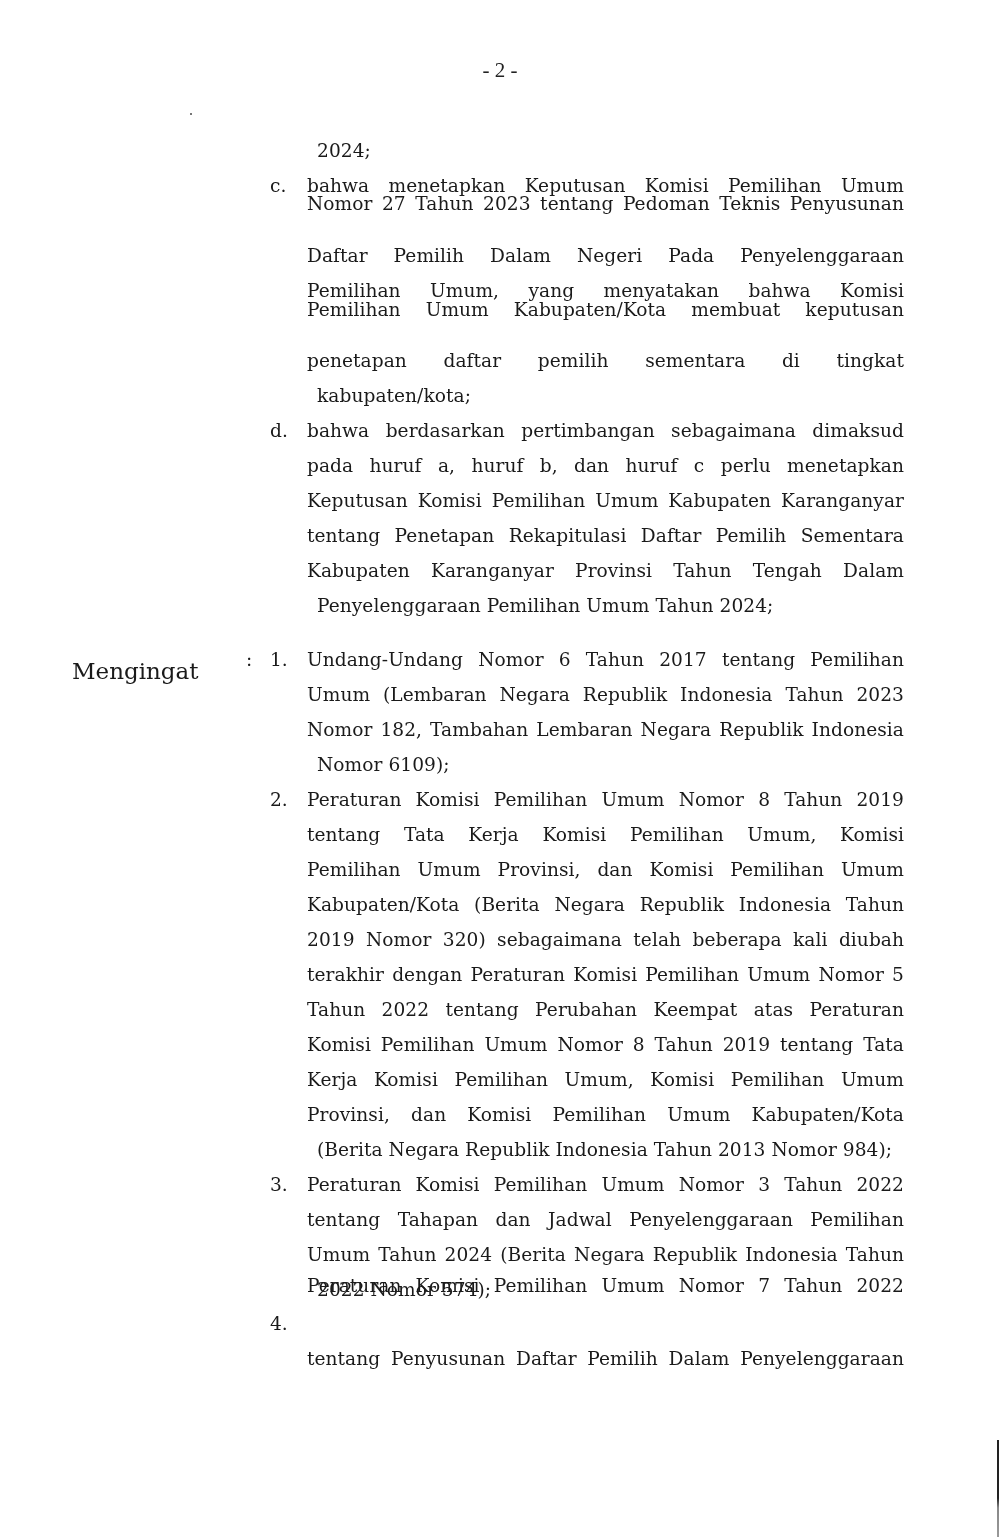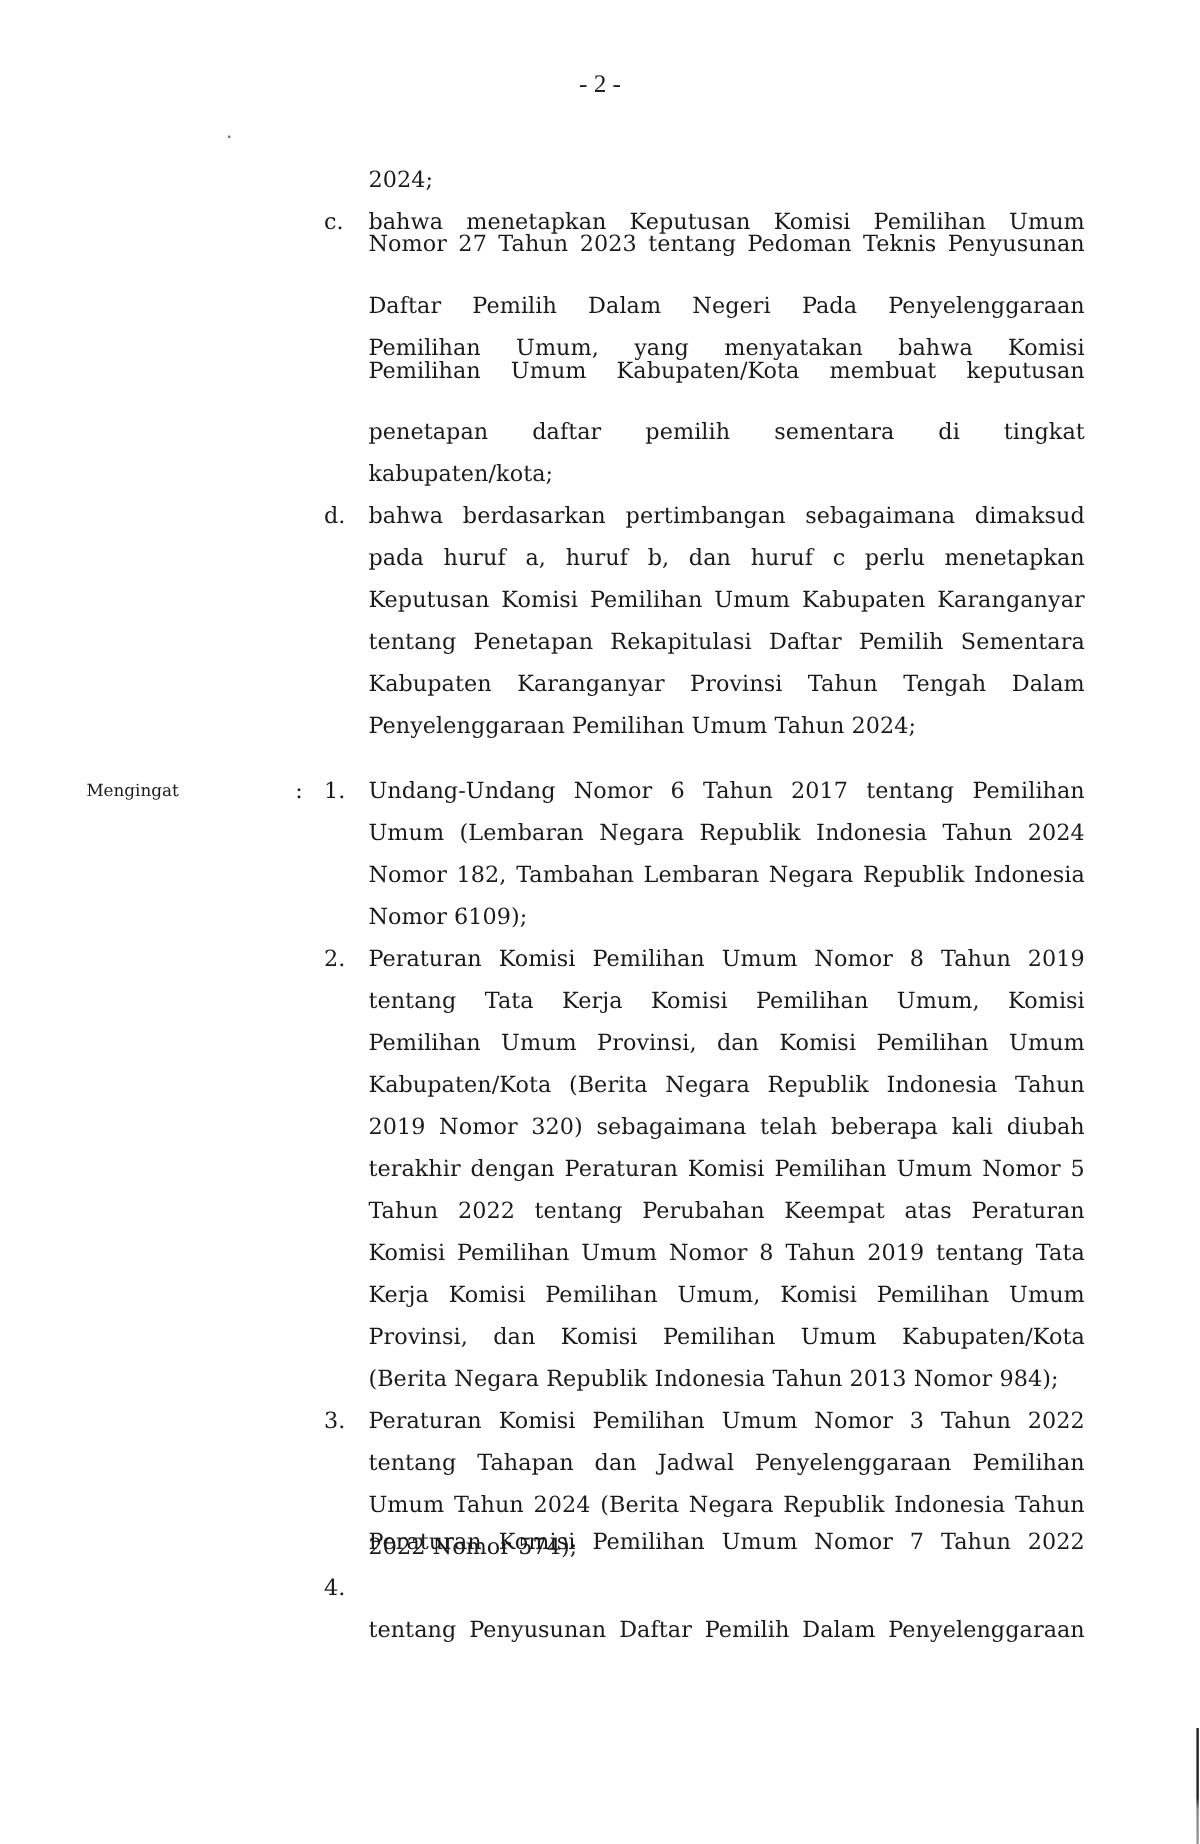--- a/index.html
+++ b/index.html
@@ -40,33 +40,35 @@
       height: 35px;
       font-size: 18.6px;
       line-height: 35px;
       white-space: nowrap;
       text-align: justify;
       text-align-last: justify;
       letter-spacing: 0.05px;
     }
     .line.last {
       text-align-last: left;
+      margin-left: 10px;
     }
     .marker {
       position: absolute;
       left: 270px;
       font-size: 18.6px;
       line-height: 35px;
       height: 35px;
     }
     .section-label {
       position: absolute;
       left: 72px;
-      font-size: 14px;
+      font-size: 23px;
       line-height: 35px;
+      margin-top: 12px;
     }
     .colon {
       position: absolute;
       left: 246px;
       font-size: 18.6px;
       line-height: 35px;
     }
     .scan-edge {
       position: absolute;
       right: 1px;
@@ -108,21 +110,21 @@
     </div>
   </div>
 
   <div>
     <span class="section-label" style="top:642px">Mengingat</span>
     <span class="colon" style="top:642px">:</span>
 
     <div>
       <span class="marker" style="top:642px">1.</span>
       <div class="line" style="top:642px">Undang-Undang Nomor 6 Tahun 2017 tentang Pemilihan</div>
-      <div class="line" style="top:677px">Umum (Lembaran Negara Republik Indonesia Tahun 2024</div>
+      <div class="line" style="top:677px">Umum (Lembaran Negara Republik Indonesia Tahun 2023</div>
       <div class="line" style="top:712px">Nomor 182, Tambahan Lembaran Negara Republik Indonesia</div>
       <div class="line last" style="top:747px">Nomor 6109);</div>
     </div>
 
     <div>
       <span class="marker" style="top:782px">2.</span>
       <div class="line" style="top:782px">Peraturan Komisi Pemilihan Umum Nomor 8 Tahun 2019</div>
       <div class="line" style="top:817px">tentang Tata Kerja Komisi Pemilihan Umum, Komisi</div>
       <div class="line" style="top:852px">Pemilihan Umum Provinsi, dan Komisi Pemilihan Umum</div>
       <div class="line" style="top:887px">Kabupaten/Kota (Berita Negara Republik Indonesia Tahun</div>

